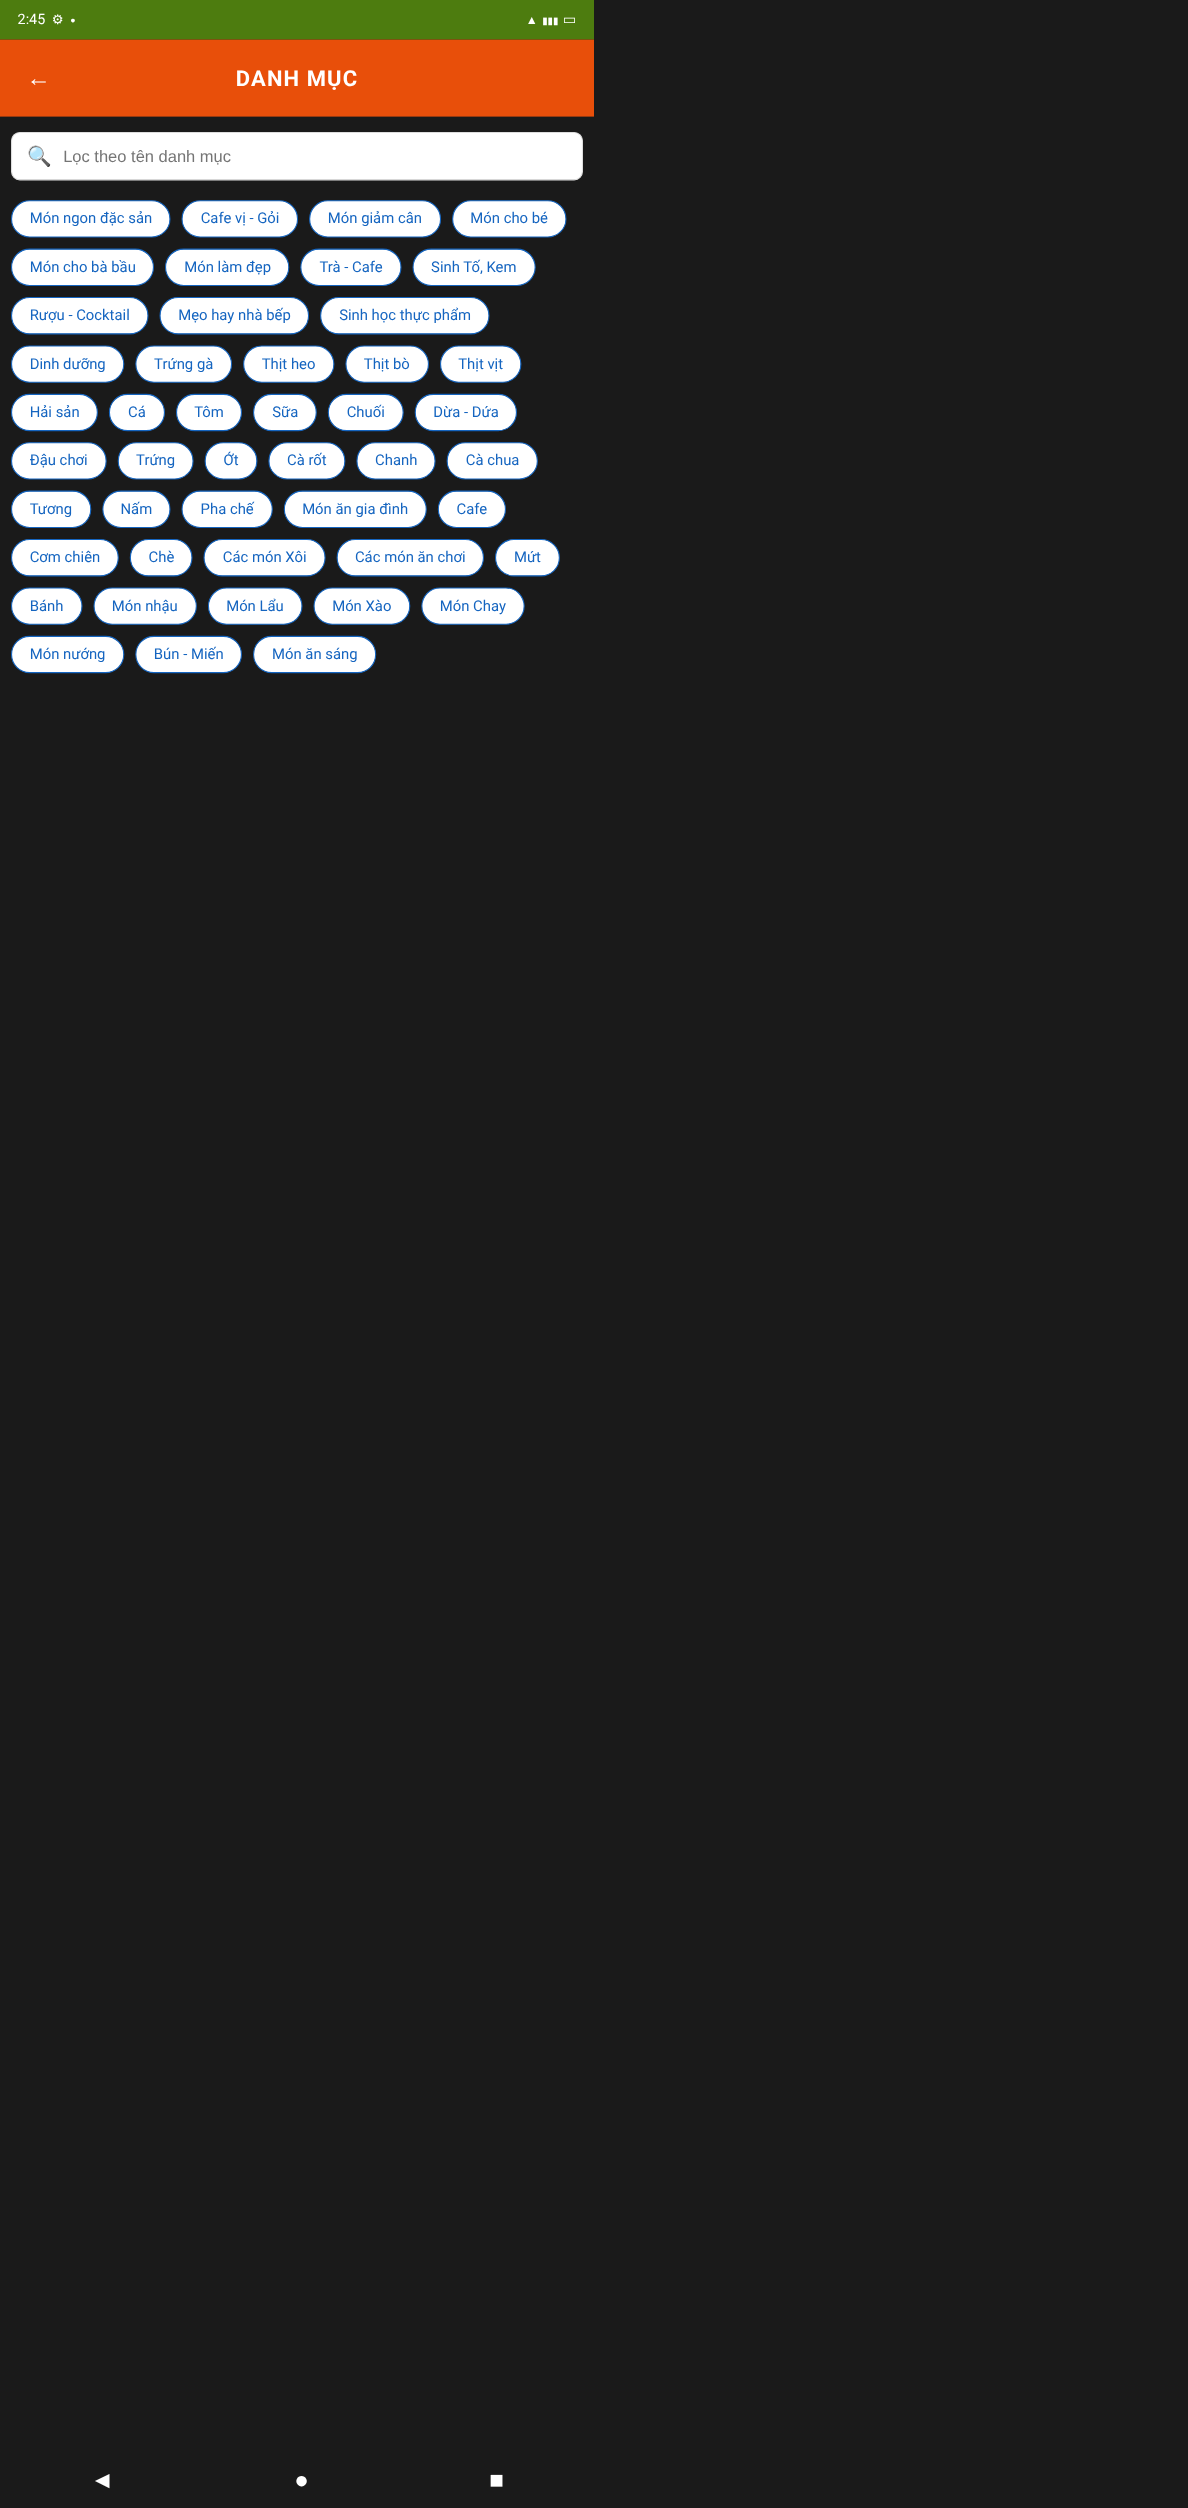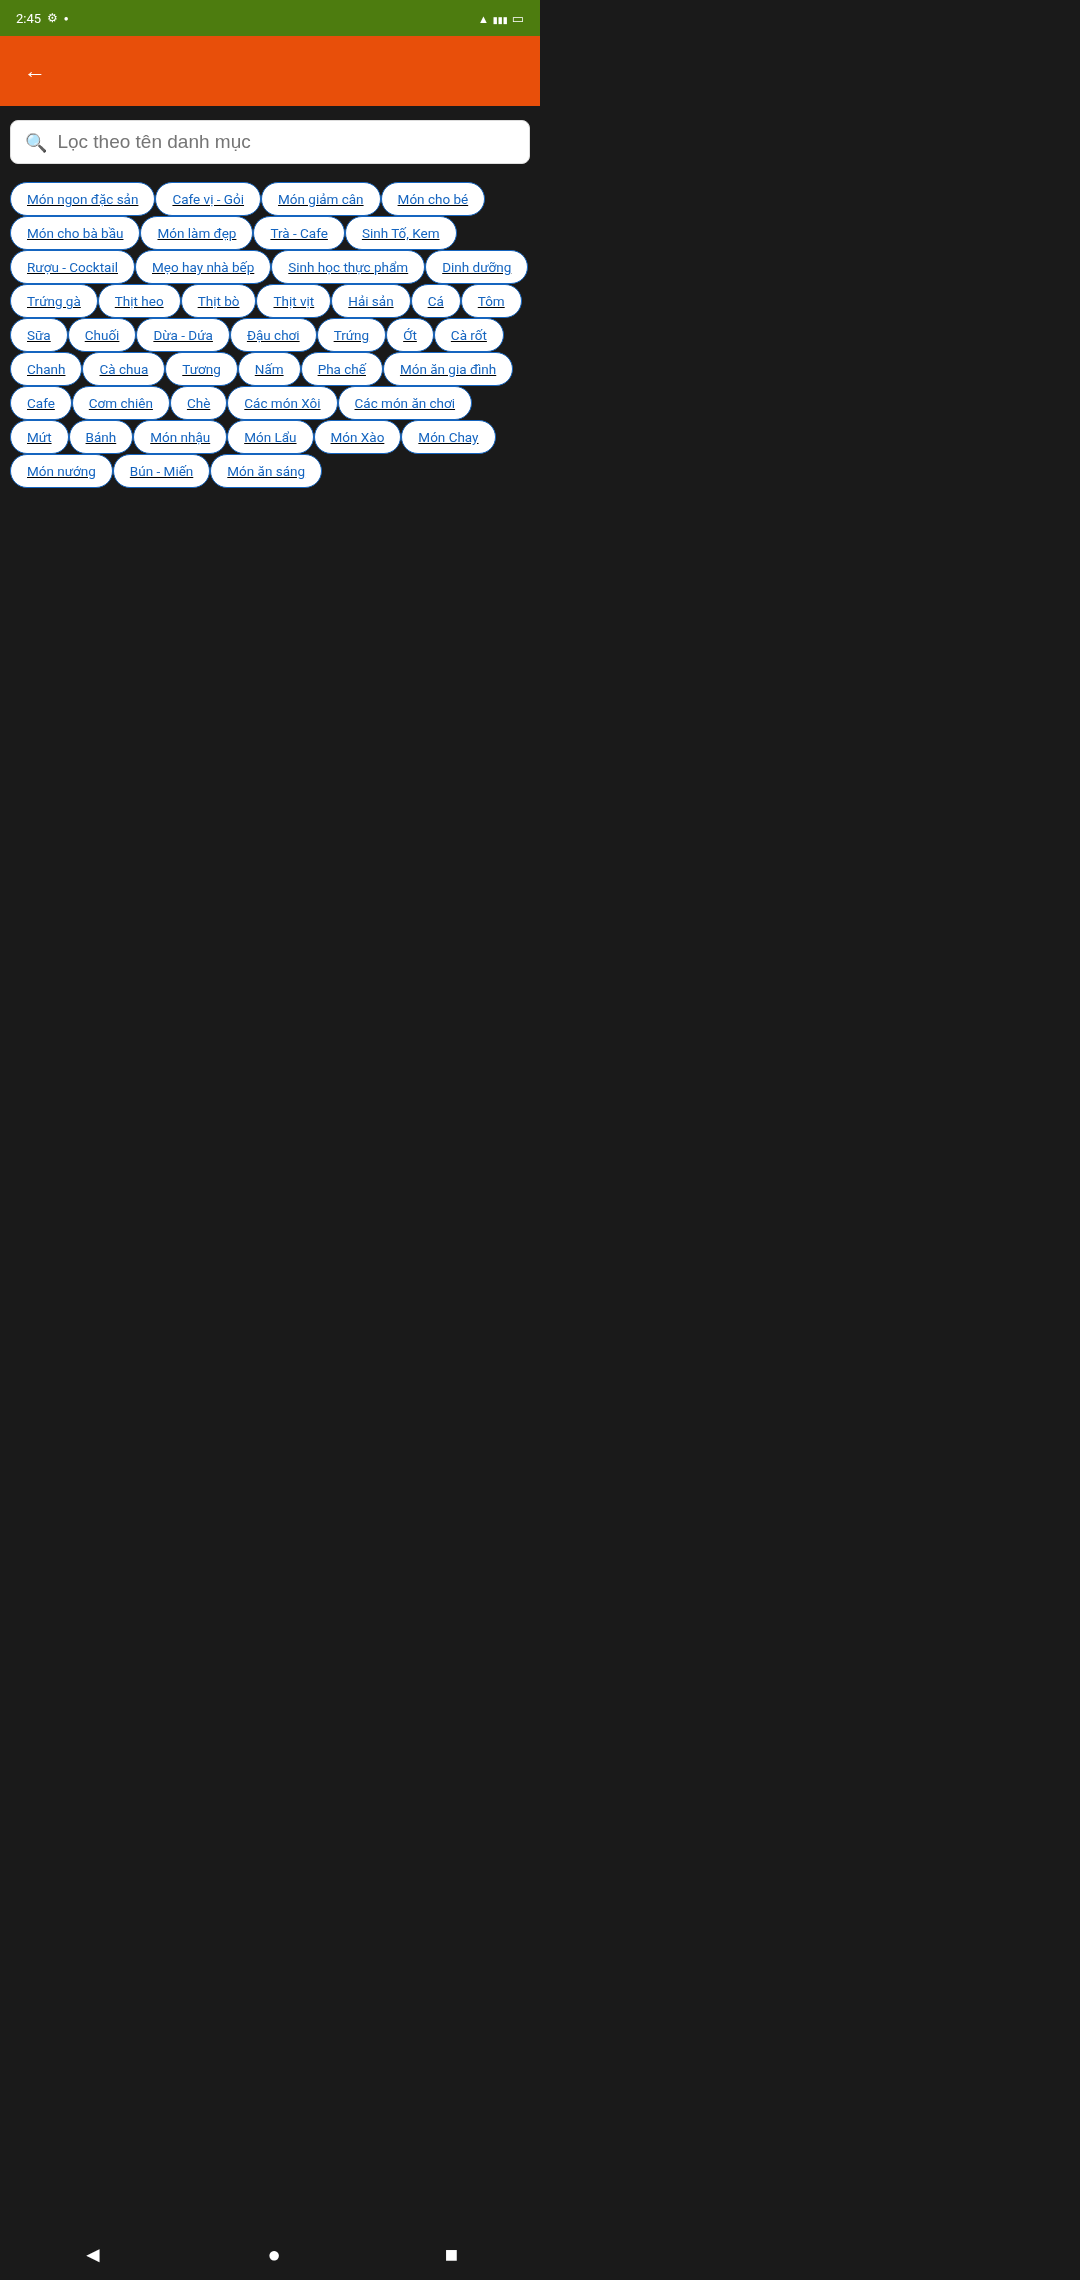--- a/index.html
+++ b/index.html
@@ -56,30 +56,30 @@
       border: 1px solid #ddd;
     }
     .search-icon {
       color: #1565C0;
       font-size: 18px;
       margin-right: 10px;
     }
     .search-input {
       border: none;
       outline: none;
-      font-size: 19px;
+      font-size: 15px;
       color: #ef4444;
       flex: 1;
       background: transparent;
     }
     .tags-container {
       padding: 4px 10px 20px 10px;
       display: flex;
       flex-wrap: wrap;
-      text-decoration: underline;
+      gap: 10px;
     }
     .tag {
       border: 1.5px solid #1565C0;
       border-radius: 25px;
       padding: 8px 16px;
       color: #1565C0;
       font-size: 13.5px;
       background: white;
       cursor: pointer;
       white-space: nowrap;
@@ -116,20 +116,21 @@
   </div>
   <div class="status-right">
     <span class="wifi-icon"></span>
     <span class="signal-icon"></span>
     <span class="battery-icon"></span>
   </div>
 </div>
 
 <div class="header">
   <span class="back-btn">←</span>
+  <span class="header-title">DANH MỤC</span>
 </div>
 
 <div class="search-bar">
   <span class="search-icon">🔍</span>
   <input class="search-input" type="text" placeholder="Lọc theo tên danh mục" style="">
 </div>
 
 <div class="tags-container" id="tags-container">
 <span class="tag">Món ngon đặc sản</span>
     <span class="tag">Cafe vị - Gỏi</span>

